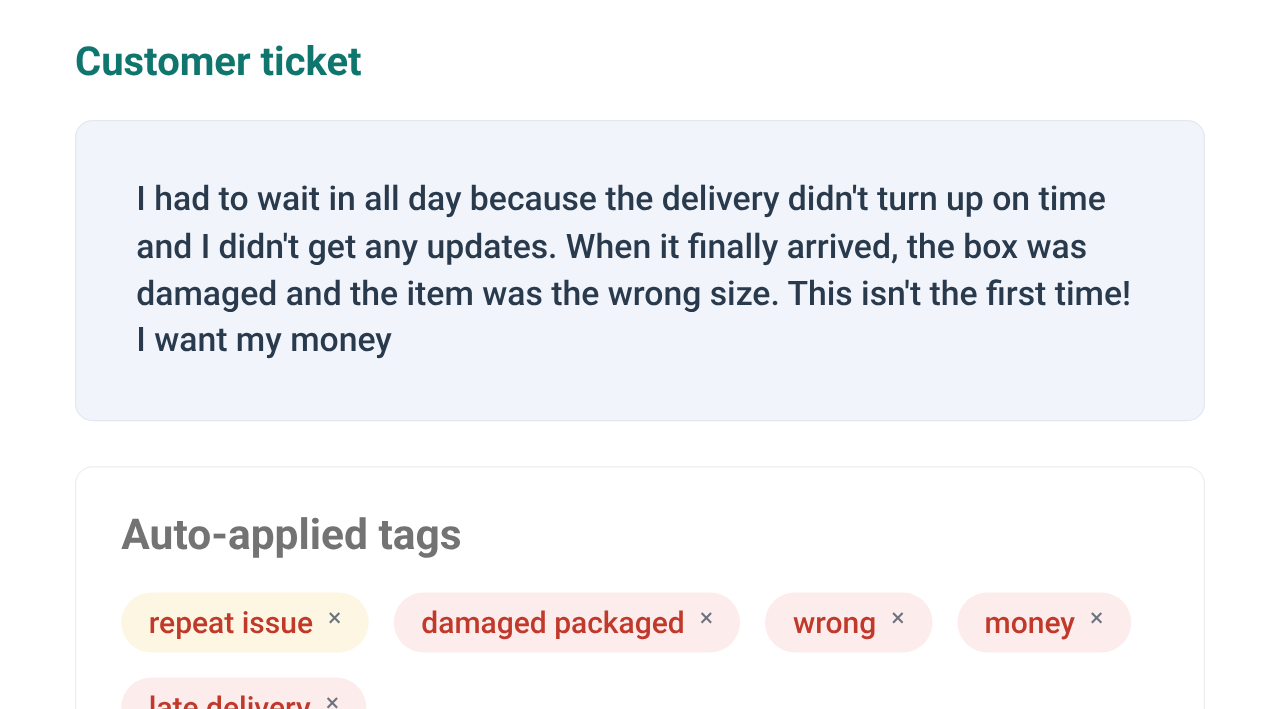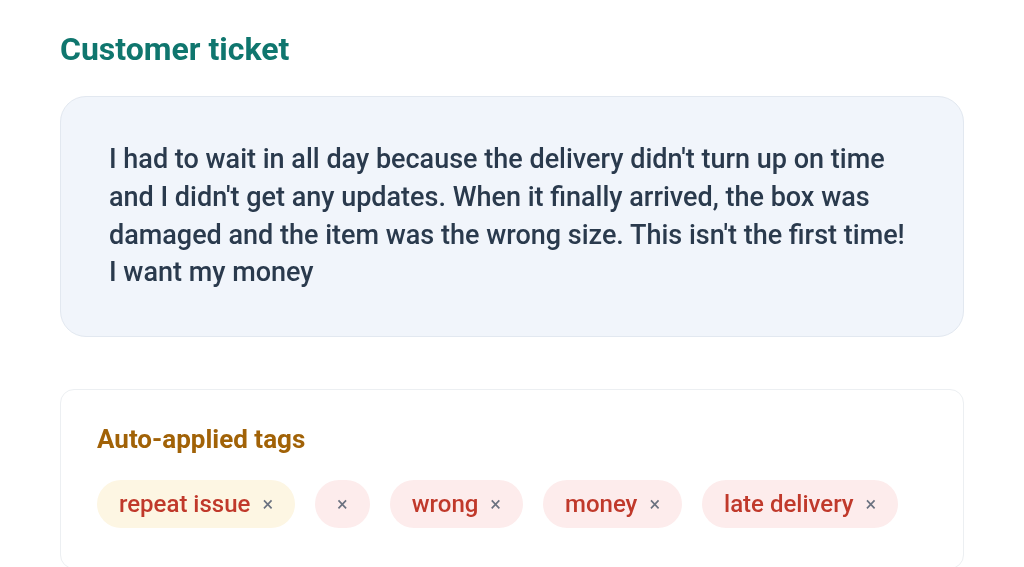--- a/index.html
+++ b/index.html
@@ -15,50 +15,50 @@
     }
     .page-title {
       font-size: 32px;
       font-weight: 700;
       color: #0f766e;
       margin-bottom: 28px;
     }
     .ticket-box {
       background: #f1f5fb;
       border: 1px solid #e2e8f0;
-      border-radius: 26px;
+      border-radius: 14px;
       padding: 44px 48px;
-      margin-bottom: 52px;
+      margin-bottom: 36px;
     }
     .ticket-text {
       font-size: 27px;
       line-height: 1.4;
       color: #2a3a4d;
       font-weight: 500;
     }
     .tags-section {
       background: #ffffff;
       border: 1px solid #eceff2;
       border-radius: 14px;
       padding: 34px 36px 40px;
     }
     .tags-title {
-      font-size: 26px;
+      font-size: 34px;
       font-weight: 700;
-      color: #a16207;
+      color: #737373;
       margin-bottom: 26px;
     }
     .tags-row {
       display: flex;
       flex-wrap: wrap;
       gap: 20px;
     }
     .tag {
       display: inline-flex;
-      align-items: center;
+      align-items: flex-start;
       gap: 12px;
       padding: 10px 22px;
       border-radius: 999px;
       font-size: 24px;
       font-weight: 500;
     }
     .tag-red {
       background: #fdecec;
       color: #c0392b;
     }
@@ -84,20 +84,21 @@
 </div>
 
 <div class="tags-section">
   <h2 class="tags-title">Auto-applied tags</h2>
   <div class="tags-row">
     <span class="tag tag-yellow">
       <span>repeat issue</span>
       <span class="tag-close">×</span>
     </span>
     <span class="tag tag-red">
+      <span>damaged packaged</span>
       <span class="tag-close">×</span>
     </span>
     <span class="tag tag-red">
       <span>wrong</span>
       <span class="tag-close">×</span>
     </span>
     <span class="tag tag-red">
       <span>money</span>
       <span class="tag-close">×</span>
     </span>

